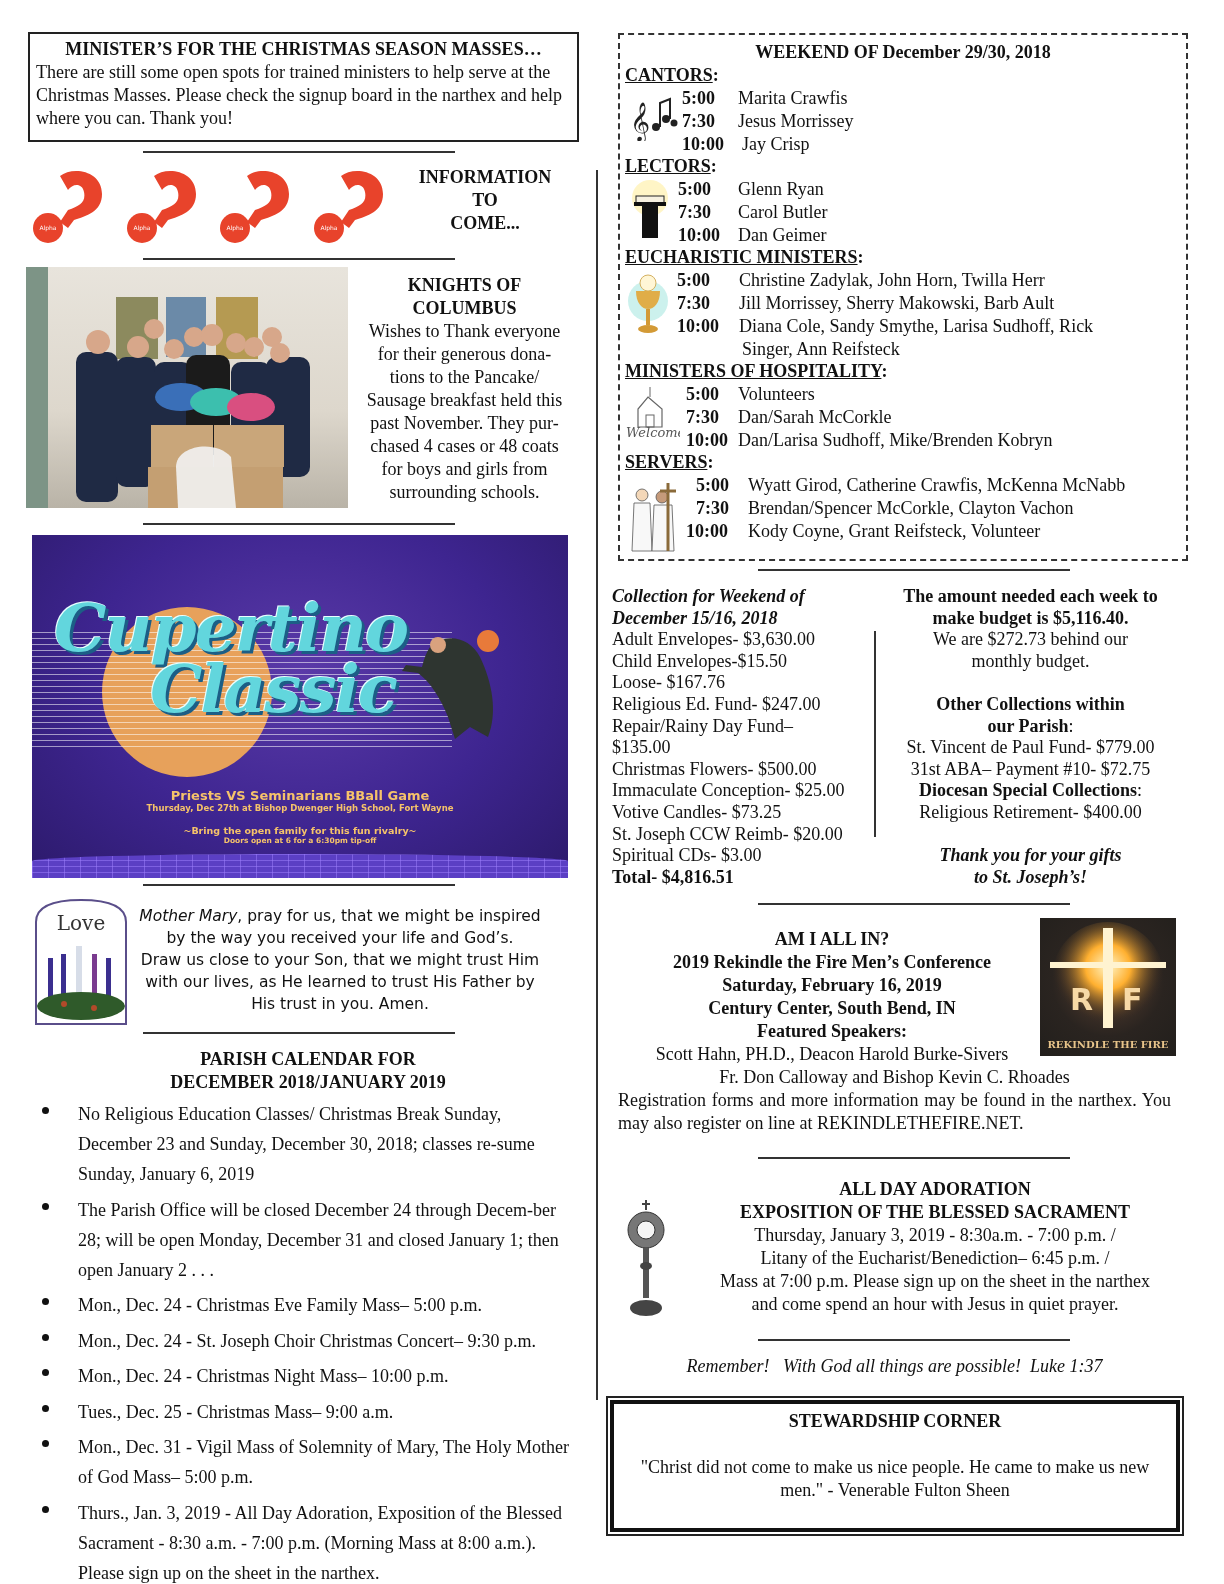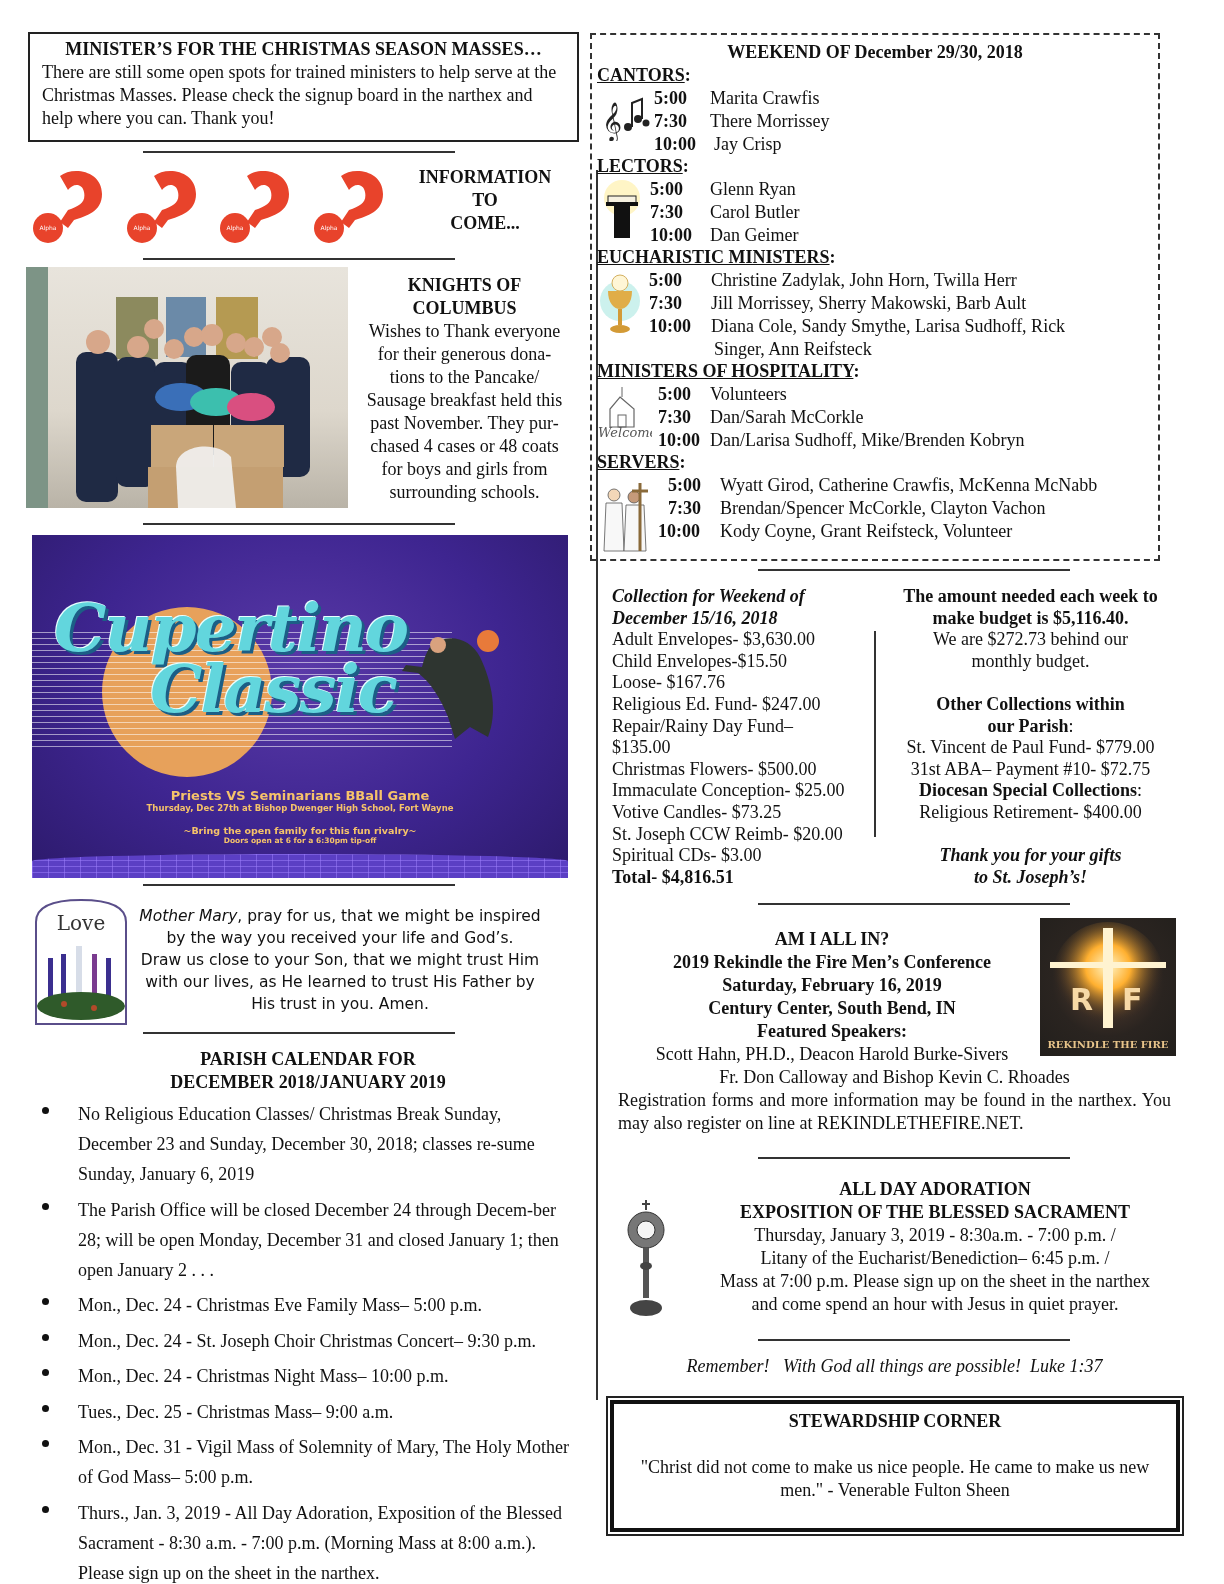--- a/index.html
+++ b/index.html
@@ -5,21 +5,21 @@
   * { box-sizing: border-box; margin: 0; padding: 0; }
   html, body { width: 1224px; height: 1584px; background: #ffffff; }
   body { position: relative; font-family: "Liberation Serif", serif; color: #111; font-size: 18px; line-height: 23px; overflow: hidden; }
   .abs { position: absolute; }
   .bold { font-weight: bold; }
   .ital { font-style: italic; }
   .rule { position: absolute; height: 2px; background: #333; }
   .vrule { position: absolute; width: 2px; background: #333; }
 
   
-  #minister-box { left: 28px; top: 32px; width: 551px; height: 110px; border: 2px solid #222; padding: 4px 12px; }
+  #minister-box { left: 28px; top: 32px; width: 551px; height: 110px; border: 2px solid #222; padding: 4px 6px; }
   #minister-box .title { text-align: center; font-weight: bold; font-size: 18px; }
   #minister-box .body { font-size: 18px; line-height: 23px; }
 
   
   .alpha { position: absolute; width: 80px; height: 80px; }
   #info-to-come { left: 405px; top: 166px; width: 160px; text-align: center; font-weight: bold; line-height: 23px; }
 
   
   #kofc-photo { left: 26px; top: 267px; width: 322px; height: 241px; overflow: hidden; background: linear-gradient(180deg,#e8e4dc 0%,#ddd7cc 60%,#b9b3a7 100%); }
   #kofc-text { left: 352px; top: 274px; width: 225px; text-align: center; line-height: 23px; }
@@ -42,21 +42,21 @@
   #love-img { left: 34px; top: 898px; width: 94px; height: 128px; }
   #prayer { left: 130px; top: 905px; width: 420px; text-align: center; font-family: "DejaVu Sans", sans-serif; font-size: 15.5px; line-height: 22px; }
 
   
   #calendar-title { left: 28px; top: 1048px; width: 560px; text-align: center; font-weight: bold; line-height: 23px; }
   #calendar-list { left: 38px; top: 1099px; width: 540px; list-style: none; }
   #calendar-list li { position: relative; padding-left: 40px; line-height: 30px; margin-bottom: 5.5px; }
   #calendar-list li .dot { position: absolute; left: 4px; top: 8px; width: 7px; height: 7px; border-radius: 50%; background: #111; }
 
   
-  #schedule { left: 590px; top: 33px; width: 570px; height: 528px; border: 2px dashed #333; border-style: dashed; }
+  #schedule { left: 618px; top: 33px; width: 570px; height: 528px; border: 2px dashed #333; border-style: dashed; }
   #schedule .title { position: absolute; left: 0; width: 566px; top: 6px; text-align: center; font-weight: bold; }
   .role-head { position: absolute; left: 5px; font-weight: bold; }
   .role-head u { text-decoration: underline; }
   .sched-row { position: absolute; white-space: nowrap; }
   .sched-row .time { display: inline-block; font-weight: bold; }
   .role-icon { position: absolute; }
 
   
   #collection { left: 612px; top: 586px; width: 260px; line-height: 21.6px; }
   #collection .head { text-align: left; font-weight: bold; font-style: italic; width: 250px; }
@@ -230,21 +230,21 @@
 
   <div class="role-head" style="top:29px;"><u>CANTORS</u>:</div>
   <svg class="role-icon" style="left:10px; top:62px; width:48px; height:44px;" viewBox="0 0 48 44">
     <text x="0" y="36" font-size="34" font-family="DejaVu Serif, serif" fill="#222">𝄞</text>
     <circle cx="26" cy="30" r="4" fill="#222"></circle>
       <circle cx="36" cy="22" r="4" fill="#222"></circle>
       <circle cx="44" cy="26" r="3.5" fill="#222"></circle>
     <path d="M30 30 L30 6 L40 2 L40 22" stroke="#222" stroke-width="2" fill="none"></path>
   </svg>
   <div class="sched-row" style="left:62px; top:52px;"><span class="time" style="width:56px">5:00</span><span>Marita Crawfis</span></div>
-  <div class="sched-row" style="left:62px; top:75px;"><span class="time" style="width:56px">7:30</span><span>There Morrissey</span></div>
+  <div class="sched-row" style="left:62px; top:75px;"><span class="time" style="width:56px">7:30</span><span>Jesus Morrissey</span></div>
   <div class="sched-row" style="left:62px; top:98px;"><span class="time" style="width:60px">10:00</span><span>Jay Crisp</span></div>
 
   <div class="role-head" style="top:120px;"><u>LECTORS</u>:</div>
   <svg class="role-icon" style="left:8px; top:145px; width:44px; height:62px;" viewBox="0 0 44 62">
     <circle cx="22" cy="18" r="18" fill="#fff2b8" opacity=".8"></circle>
     <rect x="8" y="16" width="28" height="8" fill="#f6f1e0" stroke="#222"></rect>
     <rect x="14" y="24" width="16" height="34" fill="#111"></rect>
     <rect x="6" y="22" width="32" height="4" fill="#111"></rect>
   </svg>
   <div class="sched-row" style="left:58px; top:143px;"><span class="time" style="width:60px">5:00</span><span>Glenn Ryan</span></div>

